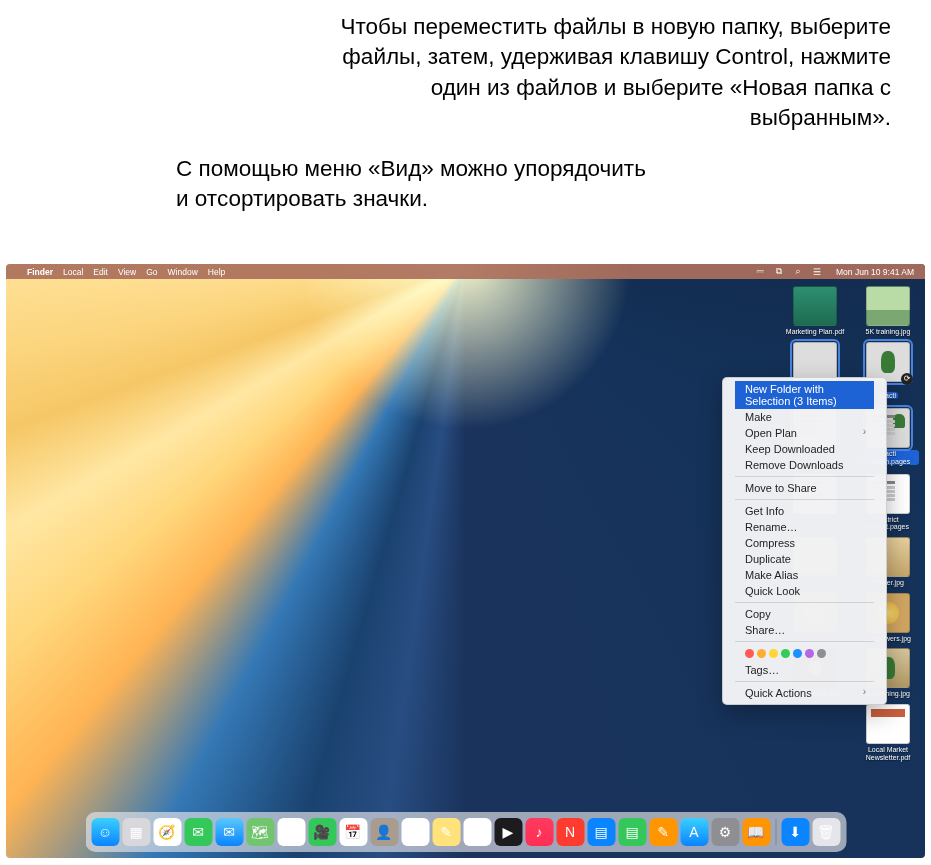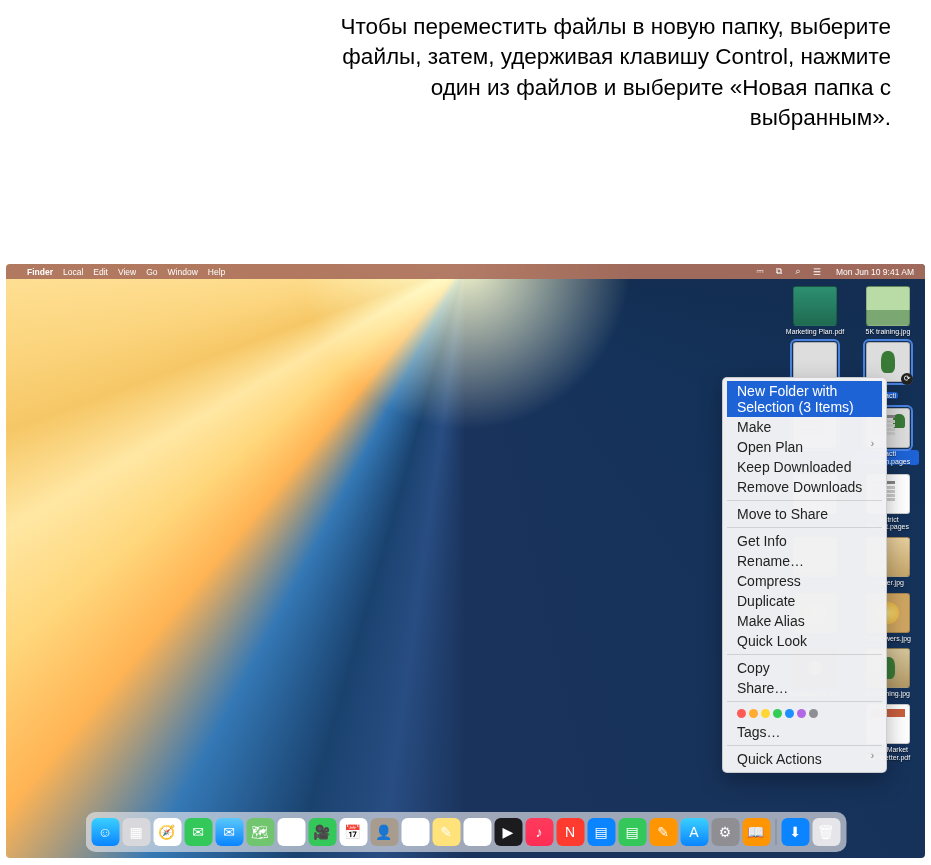--- a/index.html
+++ b/index.html
@@ -54,21 +54,21 @@
 .thumb.img1{background:linear-gradient(180deg,#b9dca7 60%,#7aa772 60%)}
 .thumb.img2{background:linear-gradient(180deg,#cfc88c, #ae9f56)}
 .thumb.img3{background:linear-gradient(180deg,#d6c69c,#b39a65);}
 .thumb.img3::after{content:"";position:absolute;left:14px;top:8px;width:14px;height:22px;background:#3a7a37;border-radius:40% 40% 30% 30%}
 .thumb.img4{background:linear-gradient(180deg,#e7cf9e,#c6a76b);}
 .thumb.img5{background:#d0a661}
 .thumb.img5::after{content:"";position:absolute;left:10px;top:8px;width:22px;height:22px;border-radius:50%;background:radial-gradient(#f7e07a,#e4a836)}
 .thumb .sync{position:absolute;right:-4px;bottom:-4px;width:12px;height:12px;border-radius:50%;background:#222;color:#fff;font-size:8px;line-height:12px;text-align:center}
 
 
-.ctx{position:absolute;left:716px;top:113px;width:165px;background:rgba(242,242,244,.98);border:1px solid rgba(0,0,0,.15);border-radius:5px;box-shadow:0 8px 24px rgba(0,0,0,.3);font-size:14px;color:#222;padding:3px 4px}
+.ctx{position:absolute;left:716px;top:113px;width:165px;background:rgba(242,242,244,.98);border:1px solid rgba(0,0,0,.15);border-radius:5px;box-shadow:0 8px 24px rgba(0,0,0,.3);font-size:11px;color:#222;padding:3px 12px}
 .ctx .row{padding:2px 10px;position:relative;cursor:default}
 .ctx .row.hi{background:#1e63d6;color:#fff}
 .ctx .sep{height:1px;background:rgba(0,0,0,.12);margin:3px 0}
 .ctx .arr::after{content:"›";position:absolute;right:8px;top:1px;color:#777;font-size:10px}
 .tags{display:flex;gap:3px;padding:4px 10px}
 .tagd{width:9px;height:9px;border-radius:50%}
 
 
 .dock{position:absolute;left:50%;bottom:6px;transform:translateX(-50%);height:40px;padding:3px 6px;display:flex;align-items:center;gap:3px;background:rgba(230,230,235,.65);border-radius:10px;backdrop-filter:blur(6px)}
 .dicon{width:28px;height:28px;border-radius:6px;display:flex;align-items:center;justify-content:center;font-size:14px;color:#fff}
@@ -77,20 +77,21 @@
 
 .l-a{left:613px;top:133px;height:250px} 
 .l-b{left:135px;top:230px;height:43px} 
 </style>
 </head>
 <body>
 
 <div class="callouts">
   <div class="callout callout-1">Чтобы переместить файлы в новую папку, выберите файлы, затем, удерживая клавишу Control, нажмите один из файлов и выберите «Новая папка с выбранным».</div>
   <div class="spacer"></div>
+  <div class="callout callout-2">С помощью меню «Вид» можно упорядочить и отсортировать значки.</div>
 </div>
 
 <div class="leader l-a"></div>
 <div class="leader l-b"></div>
 
 <div class="shot">
   <div class="wall"></div>
 
   <div class="menubar">
     <span class="apple"></span>

